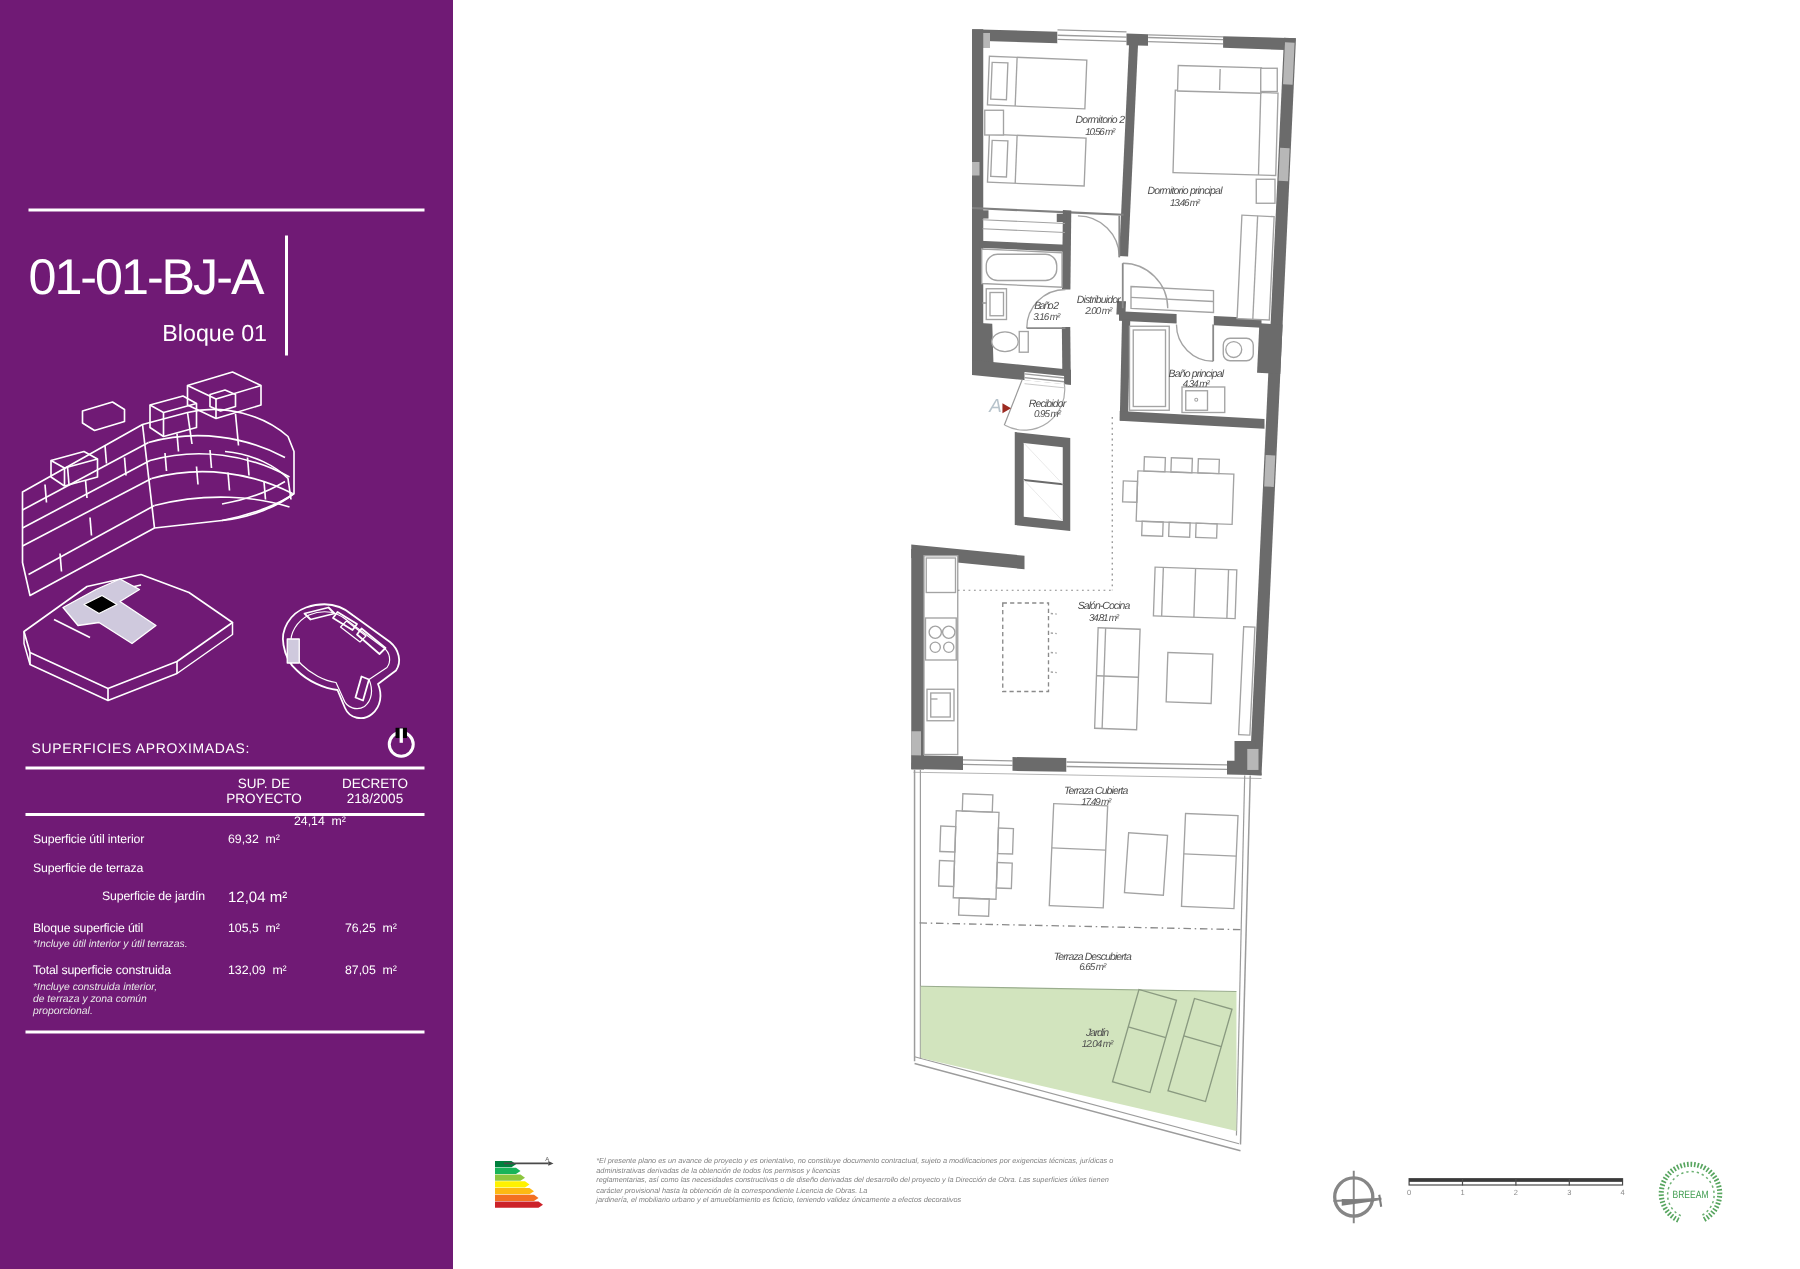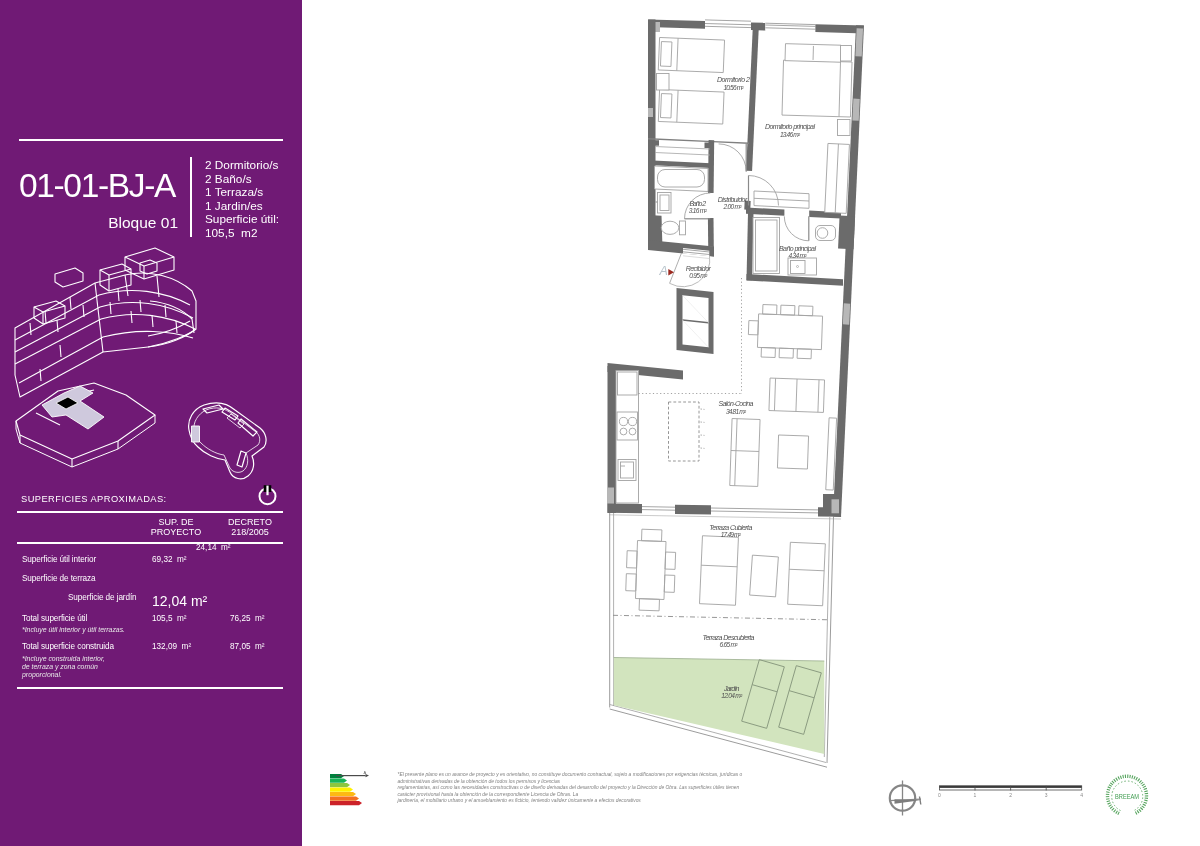--- a/index.html
+++ b/index.html
@@ -21,21 +21,20 @@
   <div id="sidebar">
 
     <div class="wline" style="left:19px;top:139px;width:264px;height:2.4px;"></div>
 
     <div id="unitcode">01-01-BJ-A</div>
 
     <div id="bloque">Bloque 01</div>
 
     <div id="vline"></div>
 
-    <div id="feats">2 Dormitorio/s<br>2 Baño/s<br>1 Terraza/s<br>1 Jardin/es<br>Superficie útil:<br>105,5&nbsp;&nbsp;m2</div>
 
     <svg class="abs" style="left:0;top:245px;" width="302" height="250" viewBox="0 0 302 250" fill="none" stroke="#fff" stroke-width="1.1" stroke-linejoin="round">
 
       <g>
       <path d="M 15,83 L 95,38 L 125,30 C 150,24 176,32 192,46 L 196,56 L 196,84 C 186,92 168,100 148,102 L 103,107 L 20,152 L 15,130 Z"></path>
       <line x1="15" y1="95" x2="99" y2="50"></line>
       <line x1="15" y1="107" x2="100" y2="62"></line>
       <line x1="15" y1="119" x2="101" y2="74"></line>
       <line x1="19" y1="138" x2="103" y2="92"></line>
       <path d="M 99,50 C 131,41 164,46 190,60"></path>
@@ -116,22 +115,22 @@
     <div class="abs" style="left:148px;top:518px;width:56px;text-align:center;font-size:9px;color:#fff;line-height:9.8px;">SUP. DE<br>PROYECTO</div>
     <div class="abs" style="left:222px;top:518px;width:56px;text-align:center;font-size:9px;color:#fff;line-height:9.8px;">DECRETO<br>218/2005</div>
 
     <div class="wline" style="left:17px;top:542px;width:266px;"></div>
 
     <div class="abs" style="left:22px;top:554.5px;font-size:8.2px;letter-spacing:-0.1px;color:#fff;">Superficie útil interior</div>
     <div class="abs" style="left:152px;top:554.5px;font-size:8.2px;color:#fff;">69,32&nbsp; m²</div>
     <div class="abs" style="left:22px;top:573.5px;font-size:8.2px;letter-spacing:-0.1px;color:#fff;">Superficie de terraza</div>
     <div class="abs" style="left:152px;top:543px;font-size:8.2px;color:#fff;margin-left:44px;">24,14&nbsp; m²</div>
     <div class="abs" style="left:22px;top:592.5px;font-size:8.2px;letter-spacing:-0.1px;color:#fff;margin-left:46px;">Superficie de jardín</div>
-    <div class="abs" style="left:152px;top:592.5px;font-size:14px;color:#fff;">12,04 m²</div>
-    <div class="abs" style="left:22px;top:613.5px;font-size:8.2px;letter-spacing:-0.1px;color:#fff;">Total superficie útil</div>
+    <div class="abs" style="left:152px;top:592.5px;font-size:10px;color:#fff;">12,04 m²</div>
+    <div class="abs" style="left:22px;top:613.5px;font-size:8.2px;letter-spacing:-0.1px;color:#fff;">Bloque superficie útil</div>
     <div class="abs" style="left:152px;top:613.5px;font-size:8.2px;color:#fff;">105,5&nbsp; m²</div>
     <div class="abs" style="left:230px;top:613.5px;font-size:8.2px;color:#fff;">76,25&nbsp; m²</div>
     <div class="abs note" style="left:22px;top:626px;">*Incluye útil interior y útil terrazas.</div>
     <div class="abs" style="left:22px;top:641.5px;font-size:8.2px;letter-spacing:-0.1px;color:#fff;">Total superficie construida</div>
     <div class="abs" style="left:152px;top:641.5px;font-size:8.2px;color:#fff;text-align:center;">132,09&nbsp; m²</div>
     <div class="abs" style="left:230px;top:641.5px;font-size:8.2px;color:#fff;">87,05&nbsp; m²</div>
     <div class="abs note" style="left:22px;top:655px;">*Incluye construida interior,<br>de terraza y zona común<br>proporcional.</div>
 
     <div class="wline" style="left:17px;top:687px;width:266px;"></div>
   </div>

